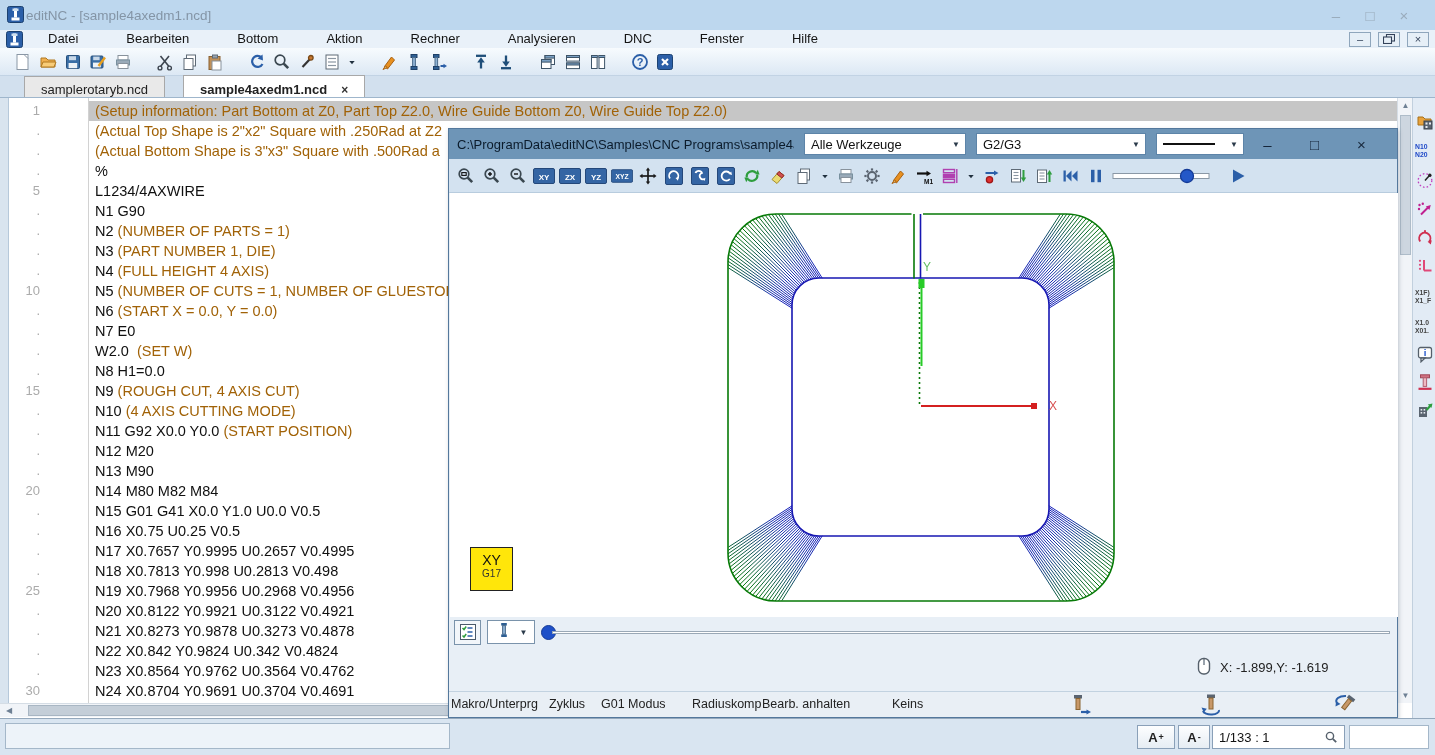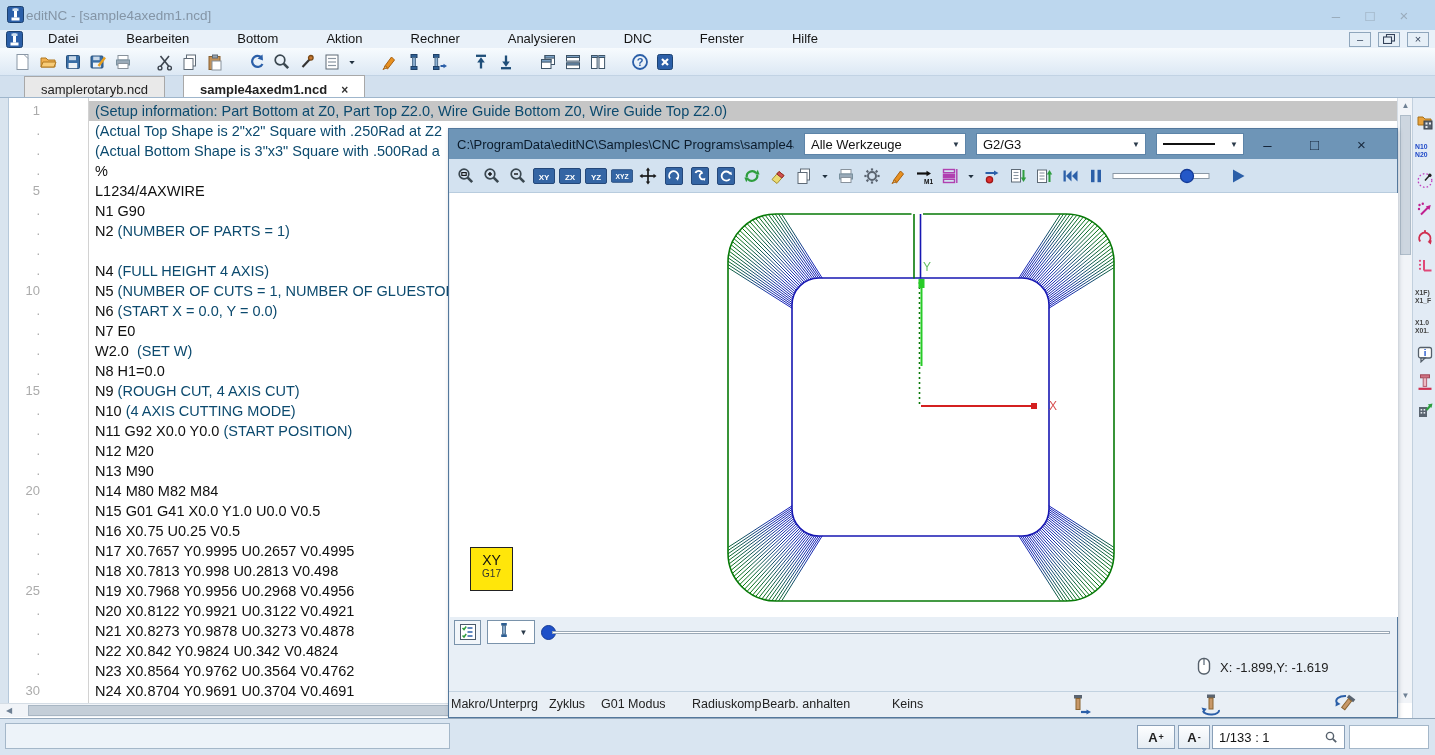--- a/index.html
+++ b/index.html
@@ -30,21 +30,21 @@
   
   .editor{position:absolute;left:0;top:98px;width:1397px;height:605px;background:#fff;overflow:hidden;}
   .ed-strip{position:absolute;left:0;top:0;bottom:0;width:9px;background:#D9E4EF;border-right:1px solid #B6C8DA;}
   .ed-gutline{position:absolute;left:88px;top:0;bottom:0;width:1px;background:#D2D2D2;}
   .ed-rows{position:absolute;left:0;top:3px;right:0;}
   .ed-row{position:relative;height:20px;display:flex;font-size:14.5px;white-space:pre;}
   .ed-row.sel::before{content:"";position:absolute;left:89px;right:0;top:0;bottom:0;background:#C6C6C6;}
   .ed-gut{position:relative;width:40px;flex:none;text-align:right;color:#ABABAB;font-size:13px;line-height:20px;}
   .ed-txt{position:relative;padding-left:55px;line-height:20px;}
   .ed-txt .k{color:#101010;}
-  .ed-txt .c{color:#0c4a6e;}
+  .ed-txt .c{color:#a16207;}
   
   .vscroll{position:absolute;left:1397px;top:98px;width:15px;height:605px;background:#F1F4F8;border-left:1px solid #D5DDE5;}
   .vs-up,.vs-down{position:absolute;left:0;width:15px;height:15px;color:#6E8094;font-size:8px;text-align:center;line-height:15px;}
   .vs-up{top:0;} .vs-down{bottom:0;}
   .vs-thumb{position:absolute;left:2px;top:17px;width:11px;height:140px;background:#CDD6E0;border:1px solid #AEBCC9;}
   .hscroll{position:absolute;left:0;top:703px;width:1397px;height:14px;background:#F1F4F8;border-top:1px solid #D5DDE5;}
   .hs-left{position:absolute;left:2px;top:0;width:14px;height:14px;color:#6E8094;font-size:8px;text-align:center;line-height:14px;}
   .hs-thumb{position:absolute;left:28px;top:1px;width:1102px;height:11px;background:#C4CED8;border:1px solid #A8B6C3;}
   
   .right-strip{position:absolute;left:1412px;top:98px;width:23px;height:620px;background:#E2EBF5;border-left:1px solid #C2D0DE;}
@@ -313,21 +313,21 @@
     <div class="ed-strip"></div>
     <div class="ed-gutline"></div>
     <div class="ed-rows" id="ed-rows">
         <div class="ed-row sel"><span class="ed-gut">1</span><span class="ed-txt"><span class="c">(Setup information: Part Bottom at Z0, Part Top Z2.0, Wire Guide Bottom Z0, Wire Guide Top Z2.0)</span></span></div>
         <div class="ed-row"><span class="ed-gut">.</span><span class="ed-txt"><span class="c">(Actual Top Shape is 2"x2" Square with .250Rad at Z2</span></span></div>
         <div class="ed-row"><span class="ed-gut">.</span><span class="ed-txt"><span class="c">(Actual Bottom Shape is 3"x3" Square with .500Rad a</span></span></div>
         <div class="ed-row"><span class="ed-gut">.</span><span class="ed-txt"><span class="k">%</span></span></div>
         <div class="ed-row"><span class="ed-gut">5</span><span class="ed-txt"><span class="k">L1234/4AXWIRE</span></span></div>
         <div class="ed-row"><span class="ed-gut">.</span><span class="ed-txt"><span class="k">N1 G90</span></span></div>
         <div class="ed-row"><span class="ed-gut">.</span><span class="ed-txt"><span class="k">N2 </span><span class="c">(NUMBER OF PARTS = 1)</span></span></div>
-        <div class="ed-row"><span class="ed-gut">.</span></div>
+        <div class="ed-row"><span class="ed-gut">.</span><span class="ed-txt"><span class="k">N3 </span><span class="c">(PART NUMBER 1, DIE)</span></span></div>
         <div class="ed-row"><span class="ed-gut">.</span><span class="ed-txt"><span class="k">N4 </span><span class="c">(FULL HEIGHT 4 AXIS)</span></span></div>
         <div class="ed-row"><span class="ed-gut">10</span><span class="ed-txt"><span class="k">N5 </span><span class="c">(NUMBER OF CUTS = 1, NUMBER OF GLUESTOPS</span></span></div>
         <div class="ed-row"><span class="ed-gut">.</span><span class="ed-txt"><span class="k">N6 </span><span class="c">(START X = 0.0, Y = 0.0)</span></span></div>
         <div class="ed-row"><span class="ed-gut">.</span><span class="ed-txt"><span class="k">N7 E0</span></span></div>
         <div class="ed-row"><span class="ed-gut">.</span><span class="ed-txt"><span class="k">W2.0  </span><span class="c">(SET W)</span></span></div>
         <div class="ed-row"><span class="ed-gut">.</span><span class="ed-txt"><span class="k">N8 H1=0.0</span></span></div>
         <div class="ed-row"><span class="ed-gut">15</span><span class="ed-txt"><span class="k">N9 </span><span class="c">(ROUGH CUT, 4 AXIS CUT)</span></span></div>
         <div class="ed-row"><span class="ed-gut">.</span><span class="ed-txt"><span class="k">N10 </span><span class="c">(4 AXIS CUTTING MODE)</span></span></div>
         <div class="ed-row"><span class="ed-gut">.</span><span class="ed-txt"><span class="k">N11 G92 X0.0 Y0.0 </span><span class="c">(START POSITION)</span></span></div>
         <div class="ed-row"><span class="ed-gut">.</span><span class="ed-txt"><span class="k">N12 M20</span></span></div>

